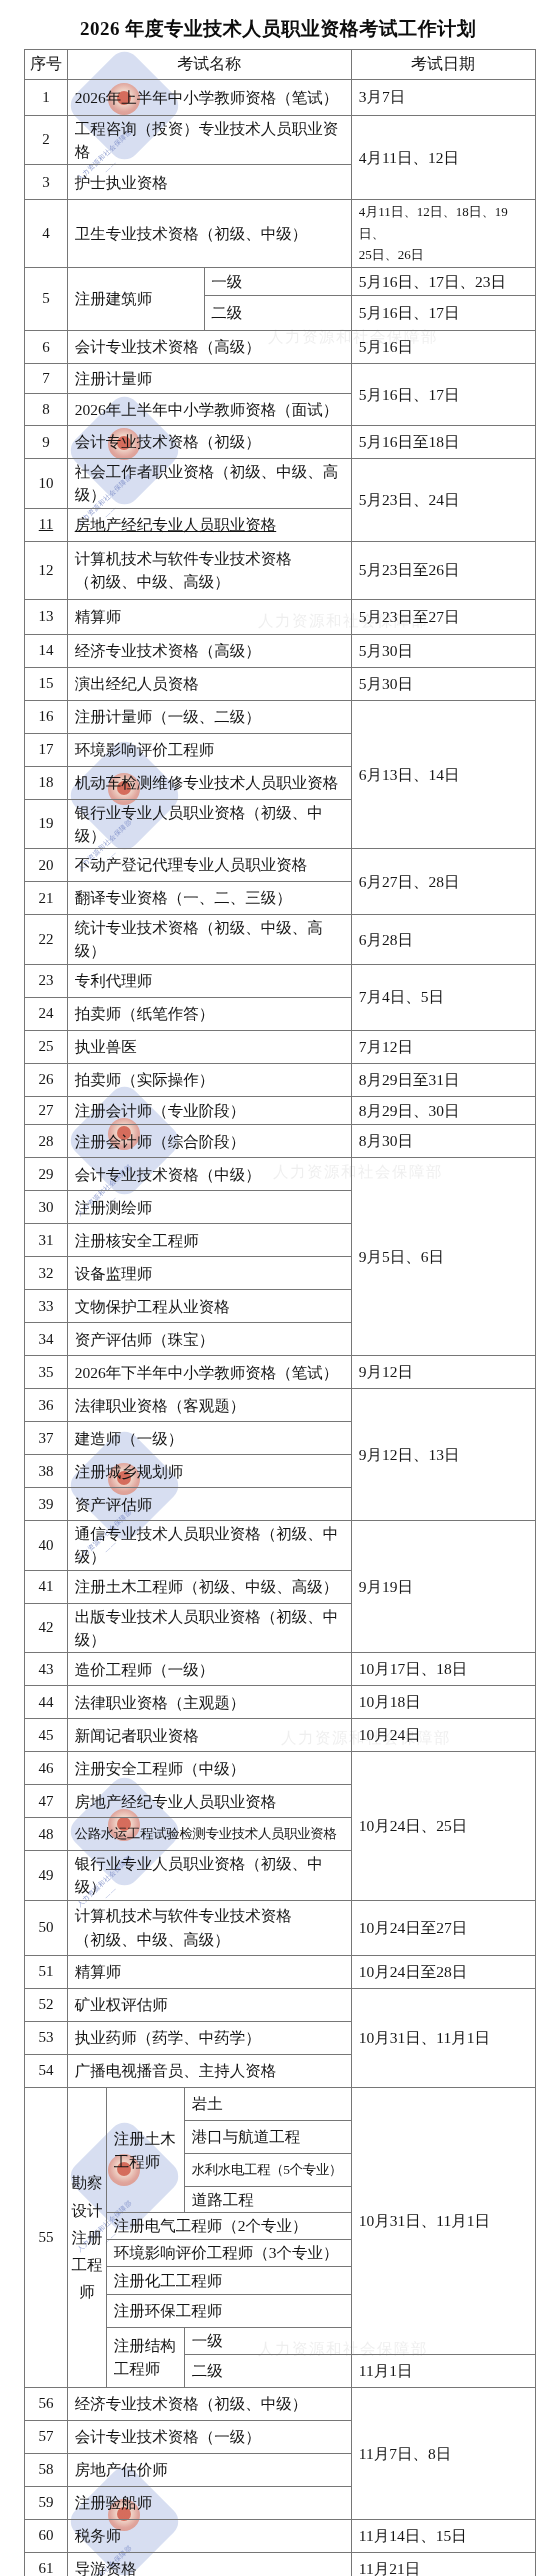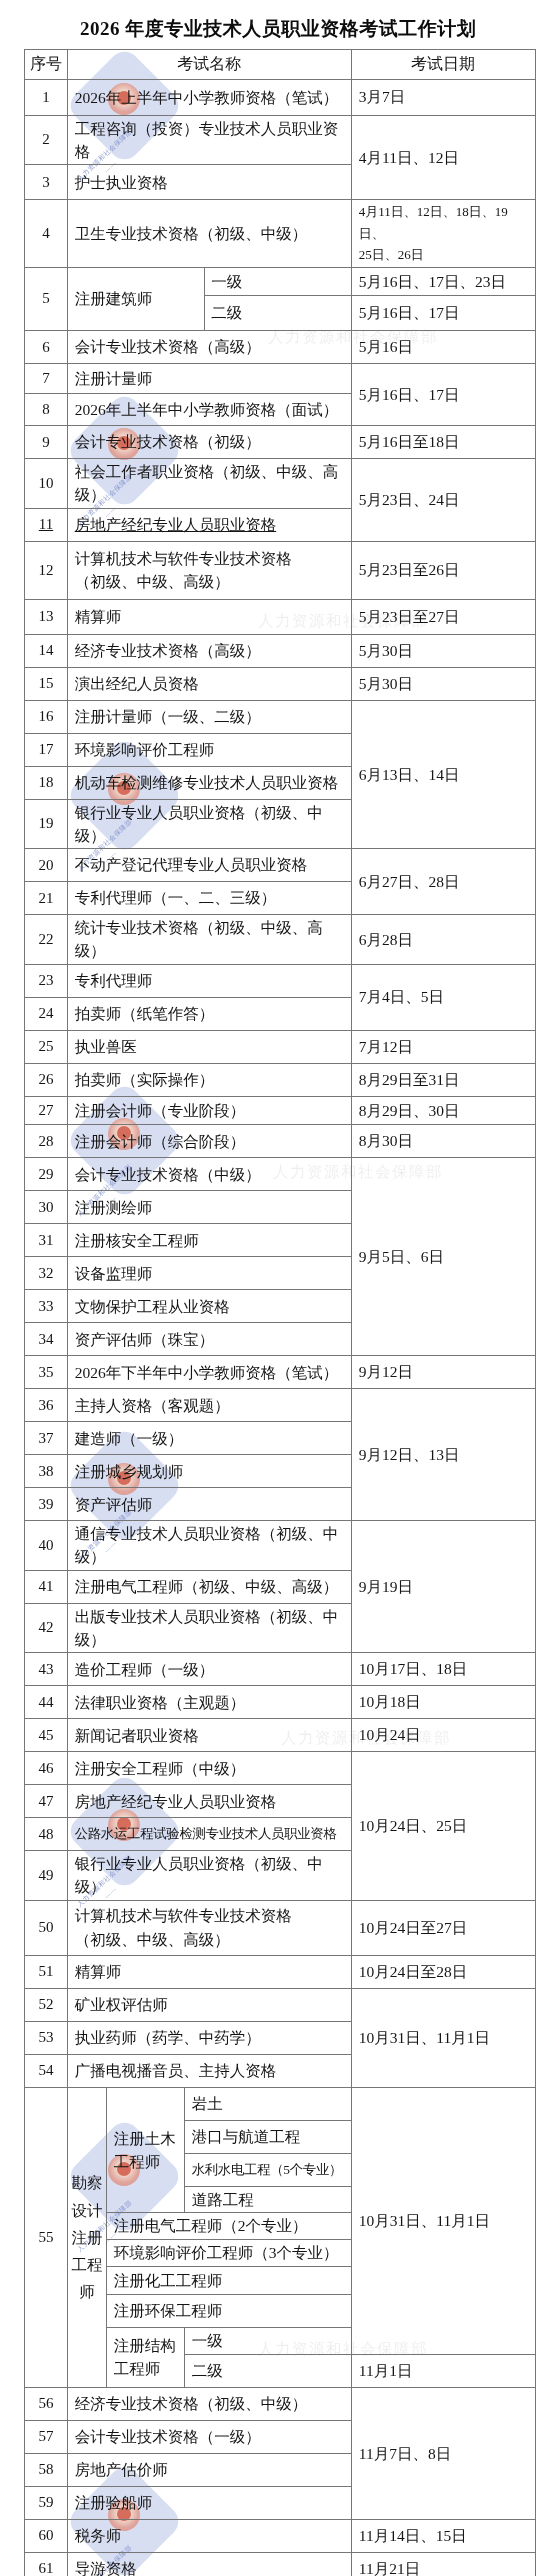--- a/index.html
+++ b/index.html
@@ -218,21 +218,21 @@
         <td class="n">19</td>
         <td class="m" colspan="5">银行业专业人员职业资格（初级、中级）</td>
       </tr>
       <tr style="height: 33px;">
         <td class="n">20</td>
         <td class="m" colspan="5">不动产登记代理专业人员职业资格</td>
         <td class="d" rowspan="2">6月27日、28日</td>
       </tr>
       <tr style="height: 33px;">
         <td class="n">21</td>
-        <td class="m" colspan="5">专利代理师（一、二、三级）</td>
+        <td class="m" colspan="5">翻译专业资格（一、二、三级）</td>
       </tr>
       <tr style="height: 33px;">
         <td class="n">22</td>
         <td class="m" colspan="5">统计专业技术资格（初级、中级、高级）</td>
         <td class="d">6月28日</td>
       </tr>
       <tr style="height: 33px;">
         <td class="n">23</td>
         <td class="m" colspan="5">专利代理师</td>
         <td class="d" rowspan="2">7月4日、5日</td>
@@ -286,21 +286,21 @@
         <td class="n">34</td>
         <td class="m" colspan="5">资产评估师（珠宝）</td>
       </tr>
       <tr style="height: 33px;">
         <td class="n">35</td>
         <td class="m" colspan="5">2026年下半年中小学教师资格（笔试）</td>
         <td class="d">9月12日</td>
       </tr>
       <tr style="height: 33px;">
         <td class="n">36</td>
-        <td class="m" colspan="5">主持人资格（客观题）</td>
+        <td class="m" colspan="5">法律职业资格（客观题）</td>
         <td class="d" rowspan="4">9月12日、13日</td>
       </tr>
       <tr style="height: 33px;">
         <td class="n">37</td>
         <td class="m" colspan="5">建造师（一级）</td>
       </tr>
       <tr style="height: 33px;">
         <td class="n">38</td>
         <td class="m" colspan="5">注册城乡规划师</td>
       </tr>
@@ -308,21 +308,21 @@
         <td class="n">39</td>
         <td class="m" colspan="5">资产评估师</td>
       </tr>
       <tr style="height: 33px;">
         <td class="n">40</td>
         <td class="m" colspan="5">通信专业技术人员职业资格（初级、中级）</td>
         <td class="d" rowspan="3">9月19日</td>
       </tr>
       <tr style="height: 33px;">
         <td class="n">41</td>
-        <td class="m" colspan="5">注册电气工程师（初级、中级、高级）</td>
+        <td class="m" colspan="5">注册土木工程师（初级、中级、高级）</td>
       </tr>
       <tr style="height: 33px;">
         <td class="n">42</td>
         <td class="m" colspan="5">出版专业技术人员职业资格（初级、中级）</td>
       </tr>
       <tr style="height: 33px;">
         <td class="n">43</td>
         <td class="m" colspan="5">造价工程师（一级）</td>
         <td class="d">10月17日、18日</td>
       </tr>

